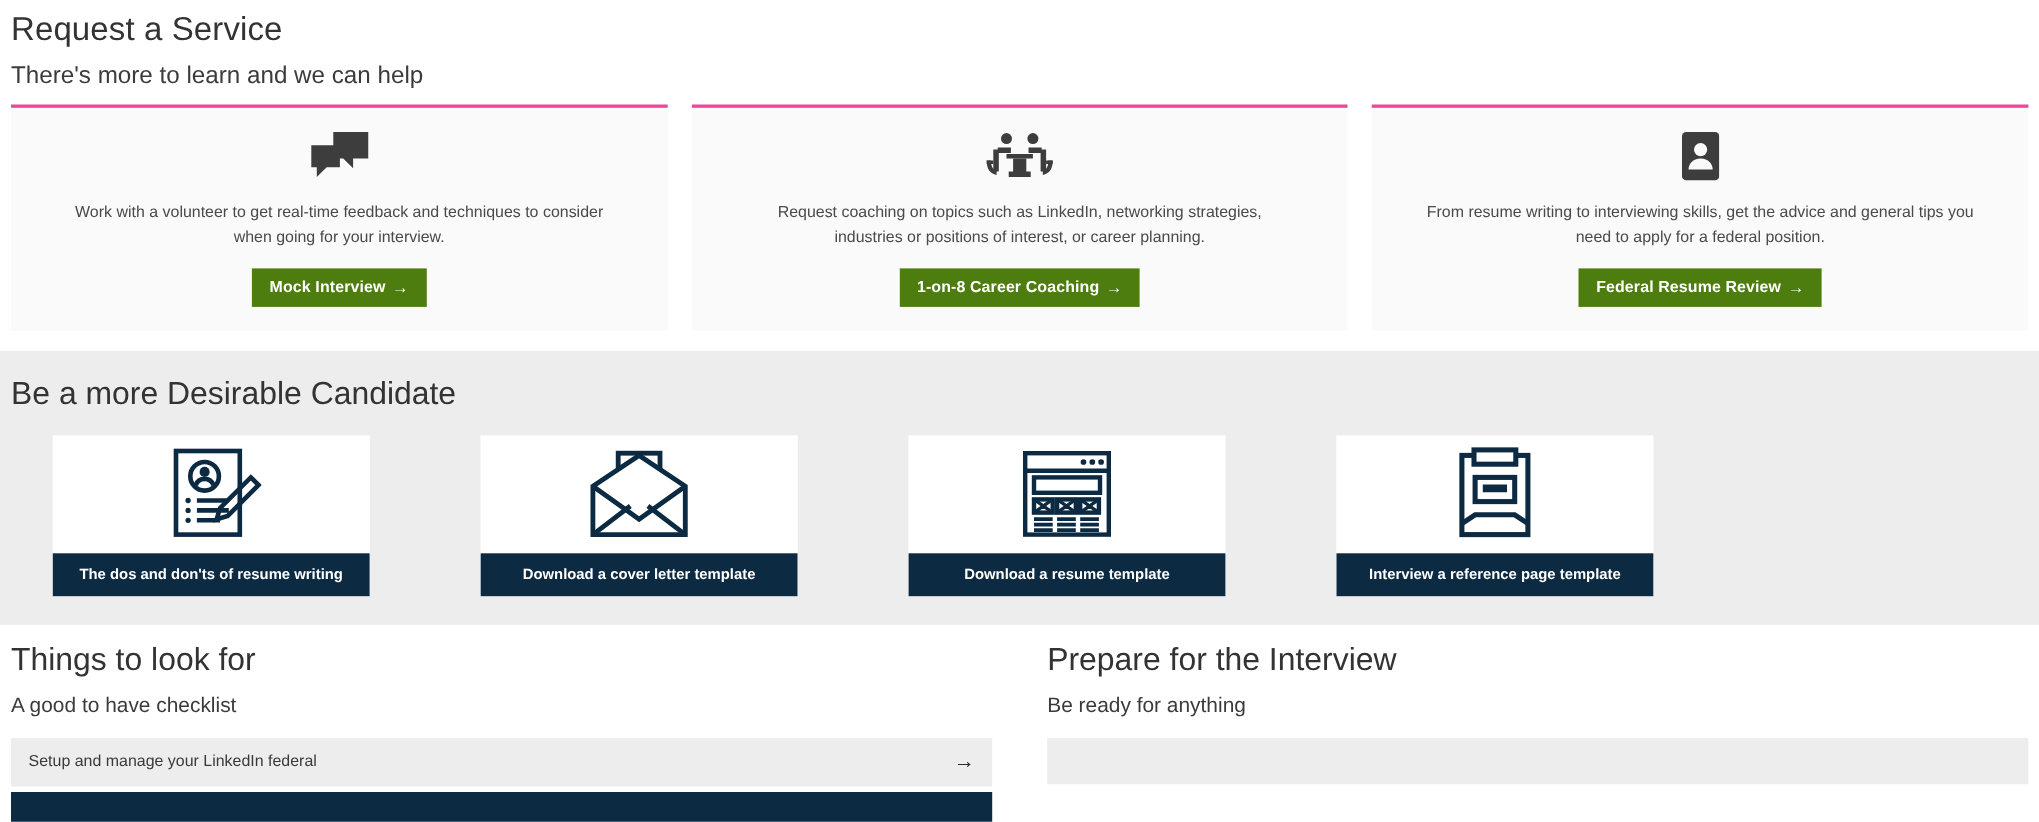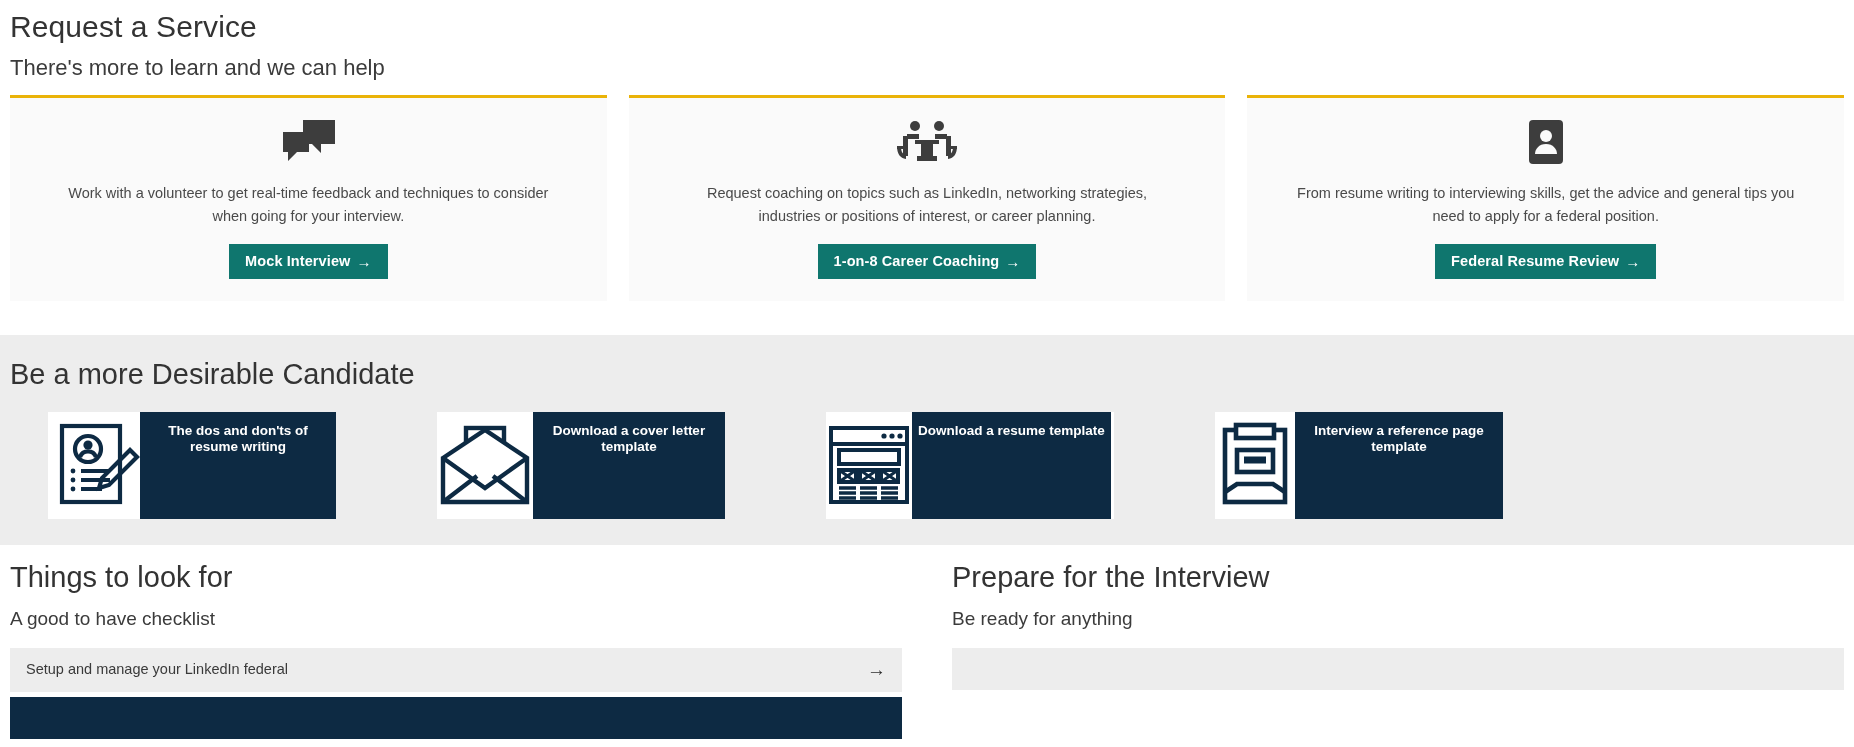--- a/index.html
+++ b/index.html
@@ -21,62 +21,62 @@
   .sec-sub {
     font-size: 22px; font-weight: 400; color: #3b3b3b;
     margin-top: 8px; line-height: 1.3;
   }
   .svc-cards {
     display: flex; gap: 22px; margin-top: 13px;
   }
   .svc-card {
     flex: 1 1 0;
     background: #fafafa;
-    border-top: 3px solid #eab308;
+    border-top: 3px solid #ec4899;
     padding: 18px 14px 22px 14px;
     display: flex; flex-direction: column; align-items: center;
     min-height: 178px;
   }
   .svc-icon { height: 52px; display: flex; align-items: center; justify-content: center; }
   .svc-desc {
     font-size: 14.5px; color: #4a4a4a; text-align: center;
     line-height: 1.55; margin-top: 14px; max-width: 500px;
   }
   .svc-btn {
     margin-top: 17px;
-    background: #0f766e;
+    background: #4d7c0f;
     color: #ffffff;
     border: none;
     font-family: inherit;
     font-size: 14.5px; font-weight: 700;
     padding: 9px 16px 10px 16px;
     cursor: pointer;
     letter-spacing: .1px;
     display: inline-flex; align-items: center; gap: 6px;
     white-space: nowrap;
   }
   .svc-btn .arw { font-size: 15px; line-height: 1; }
 
   
   .cand-section {
     background: #ededed;
-    margin-top: 34px;
+    margin-top: 18px;
     padding: 22px 10px 26px 10px;
   }
   .cand-title {
     font-size: 29px; font-weight: 400; color: #333333;
     line-height: 1.2;
   }
   .cand-grid {
     display: flex; gap: 101px; margin-top: 20px; padding: 0 38px 0 38px;
   }
   .cand-card {
     width: 288px;
     background: #ffffff;
-    display: flex; flex-direction: row;
+    display: flex; flex-direction: column;
     cursor: pointer;
   }
   .cand-art {
     height: 107px;
     display: flex; align-items: center; justify-content: center;
     background: #ffffff;
   }
   .cand-label {
     background: #0d2a43; color: #ffffff;
     font-size: 13.5px; font-weight: 700;

